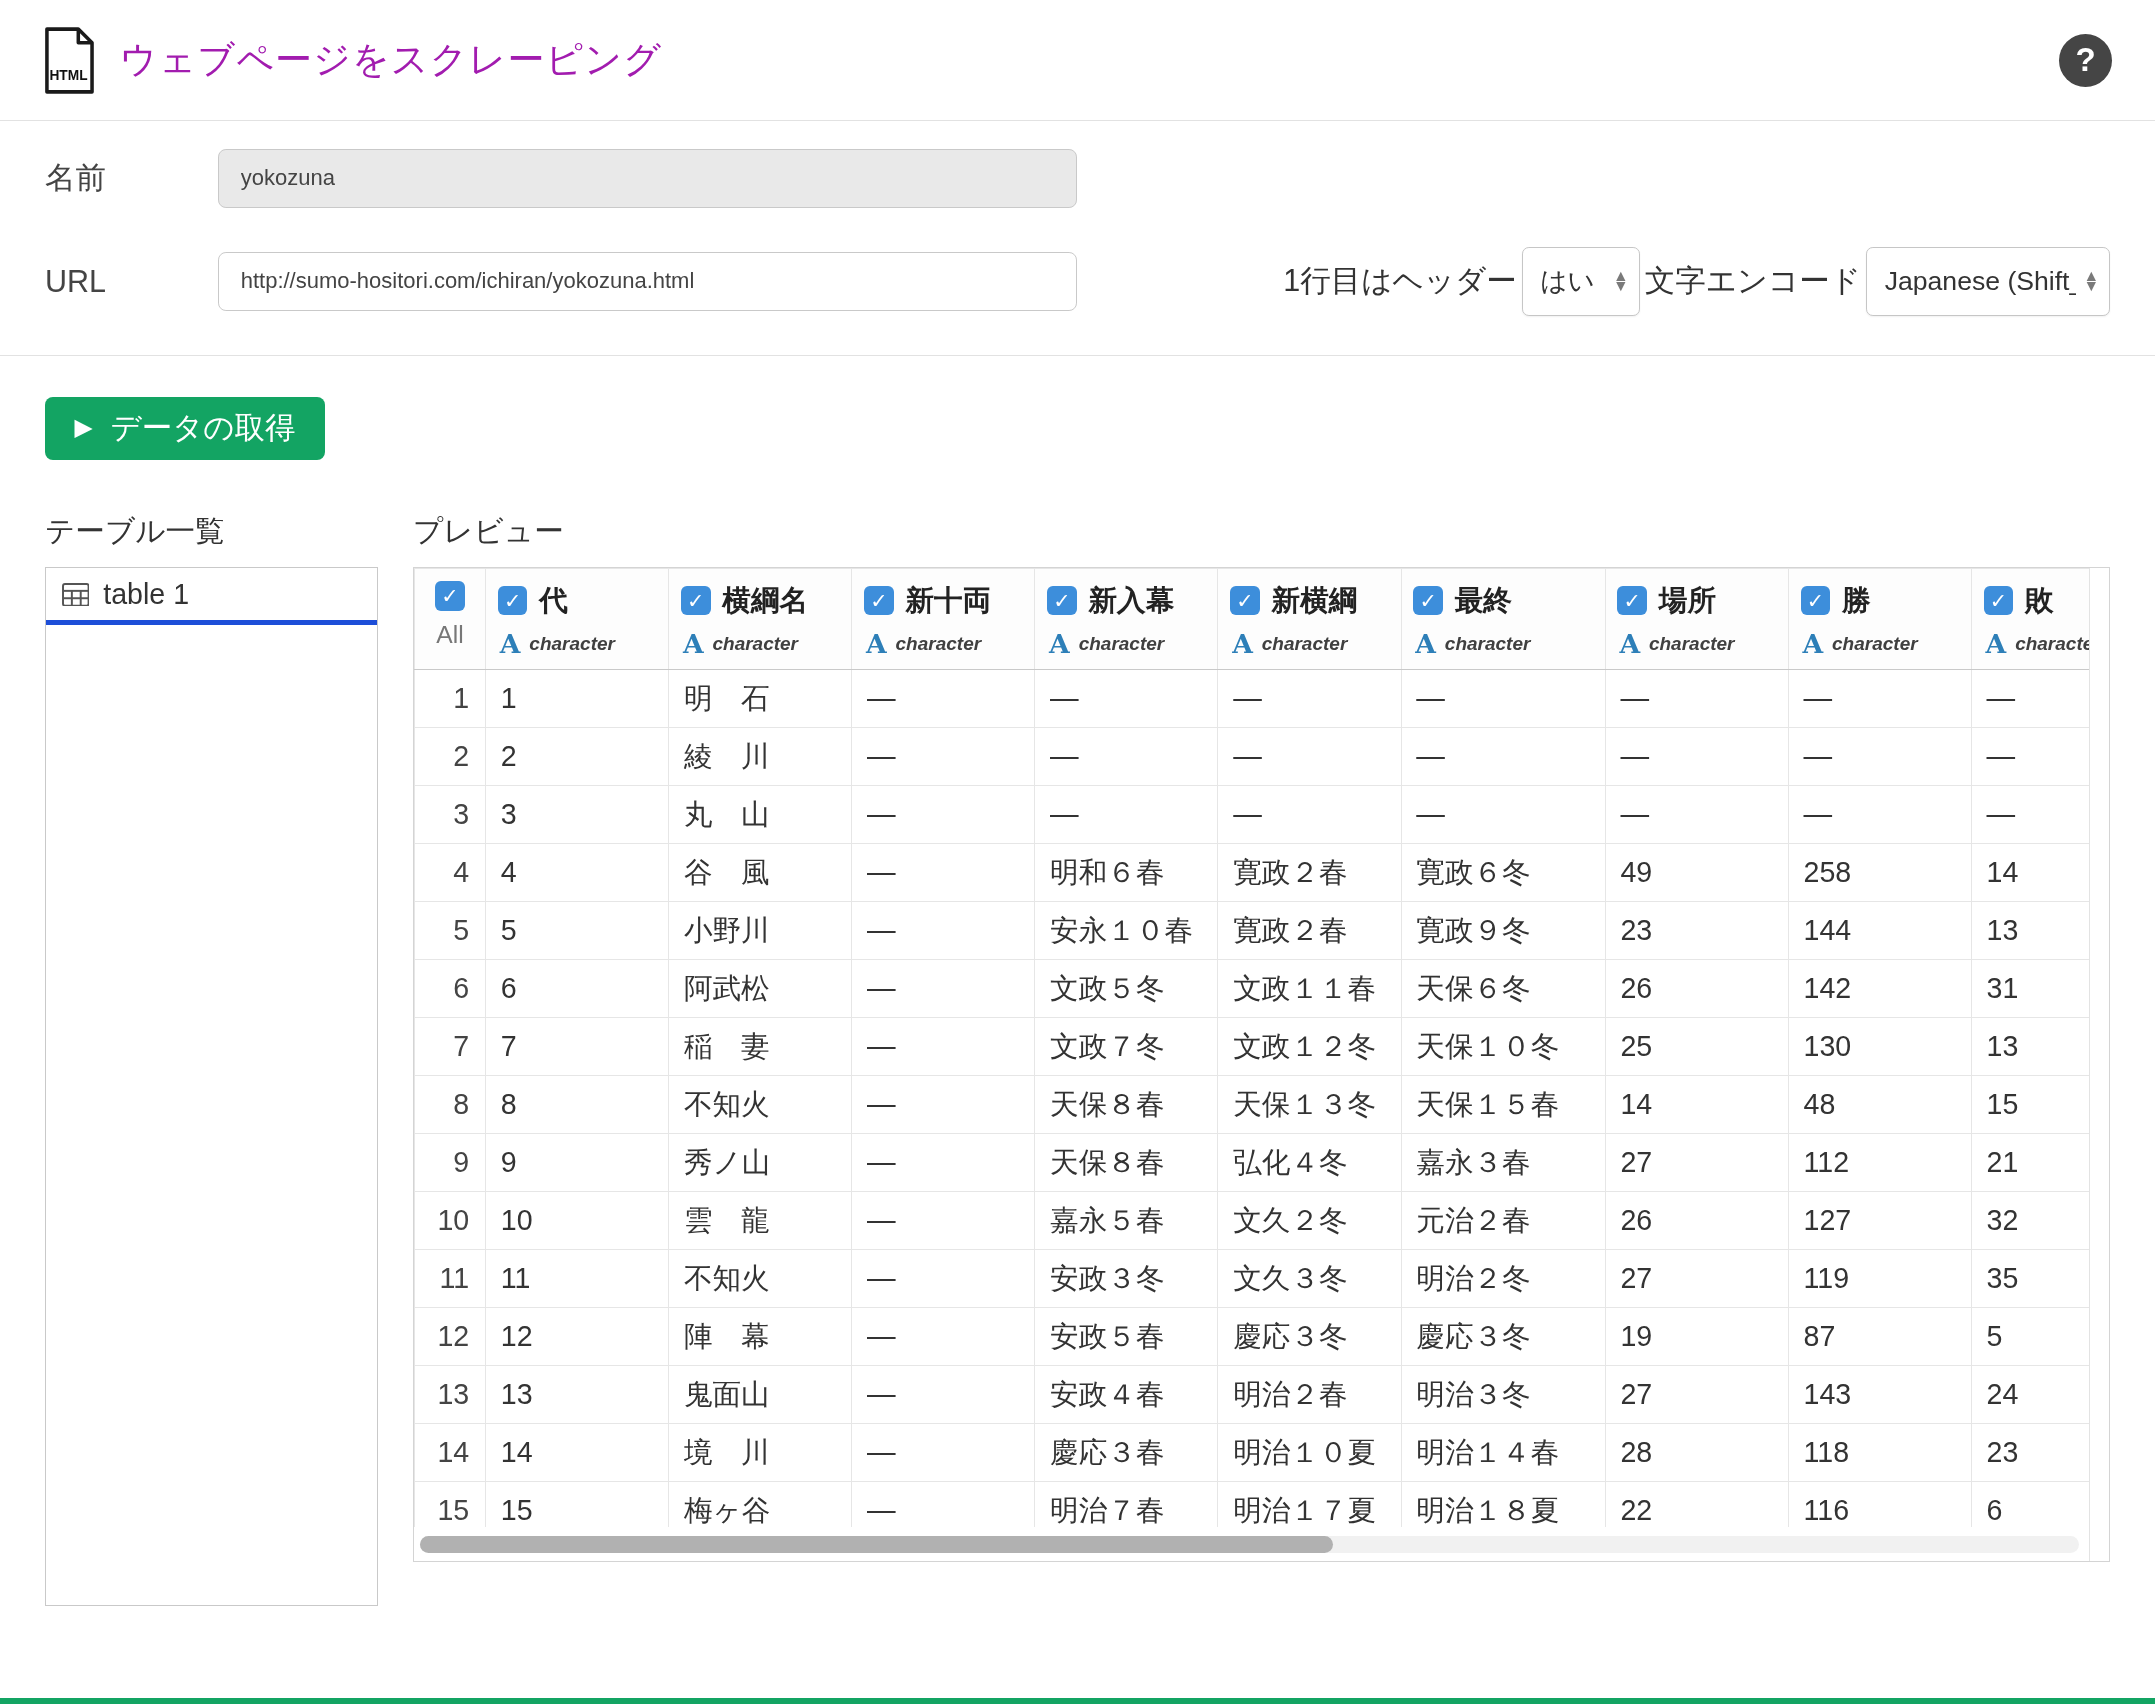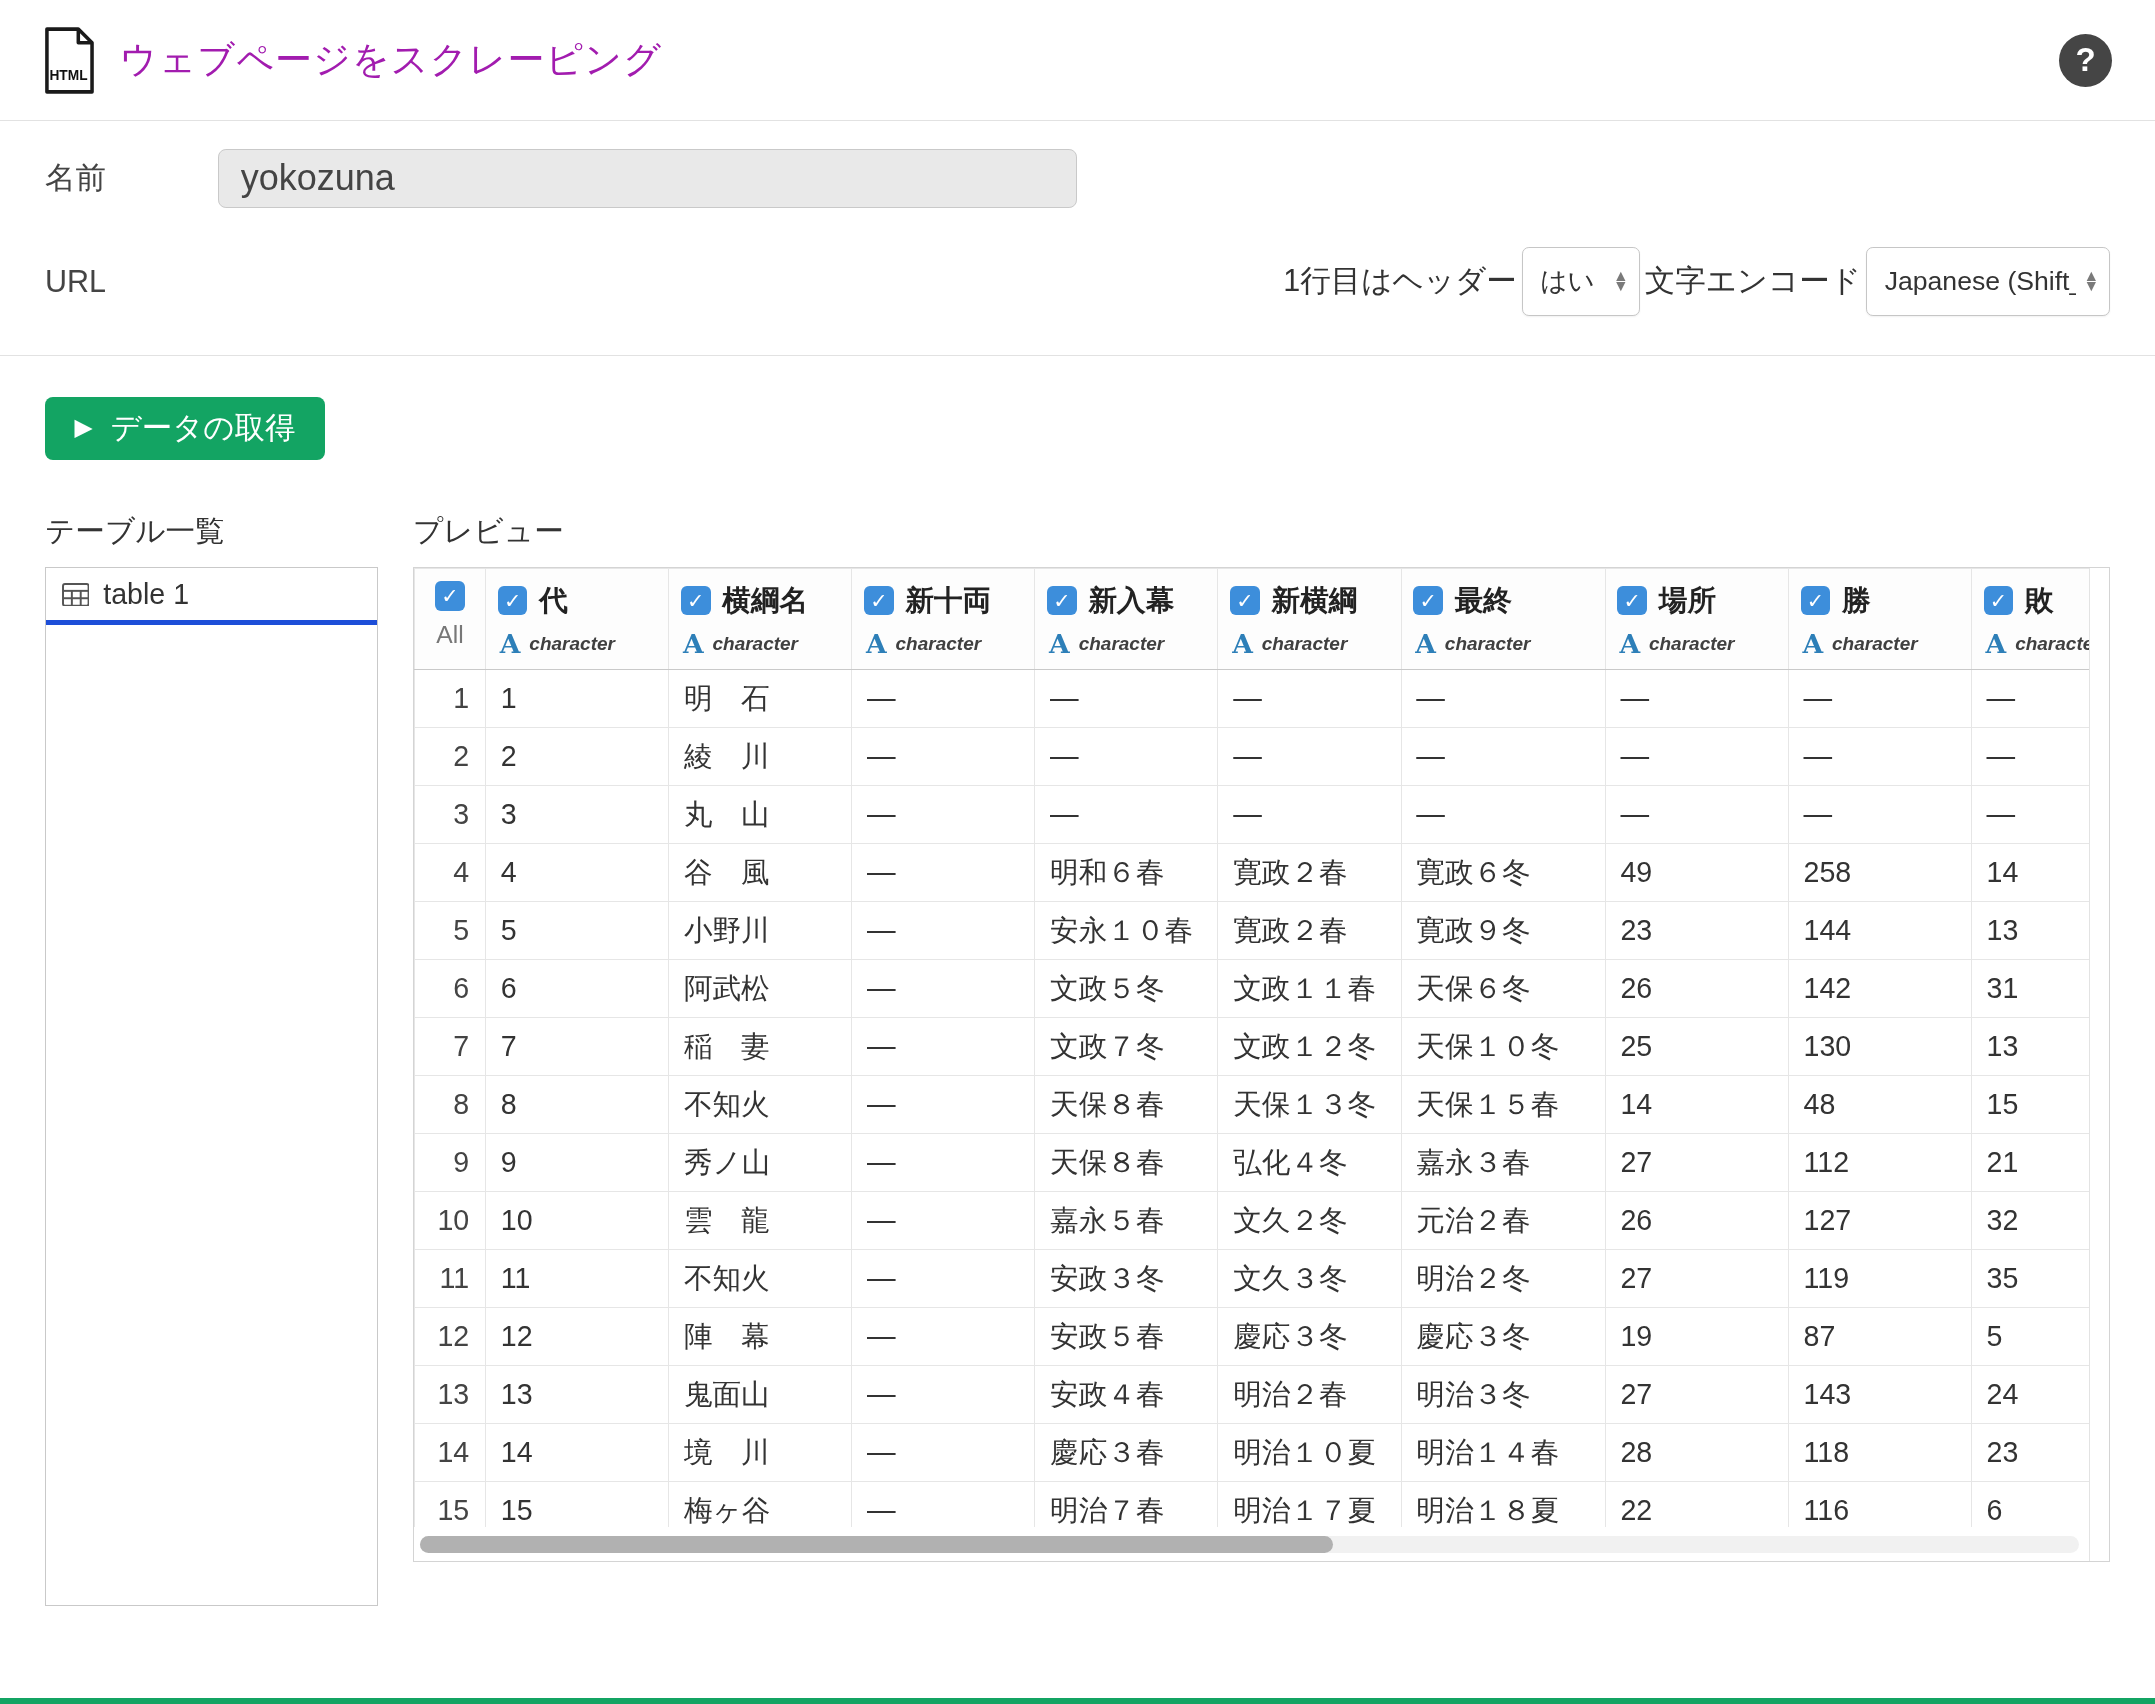--- a/index.html
+++ b/index.html
@@ -20,21 +20,21 @@
     display:flex; align-items:center; justify-content:center; cursor:pointer;
   }
   .divider { border:none; border-top:1px solid #e2e2e2; }
 
   
   .form { padding:27.6px 45px 0; }
   .frow { display:flex; align-items:center; margin-bottom:39px; }
   .frow label { width:173px; font-size:30.5px; color:#444; }
   .txt {
     width:859px; height:59px; border:1px solid #c9c9c9; border-radius:7.9px;
-    padding:0 21.7px; font-size:36px; color:#444; background:#fff;
+    padding:0 21.7px; font-size:22px; color:#444; background:#fff;
     font-family:inherit; outline:none;
   }
   .txt.disabled { background:#e9e9e9; }
   .right-controls { margin-left:auto; display:flex; align-items:center; gap:5px; }
   .ctl-label { font-size:30.5px; color:#333; white-space:nowrap; }
   .select {
     height:69px; border:1px solid #c6c6c6; border-radius:6.9px; background:#fff;
     display:flex; align-items:center; padding:0 9.9px 0 17.7px; font-size:26.6px;
     color:#333; box-shadow:0 1px 2px rgba(0,0,0,.06); cursor:pointer;
   }
@@ -127,20 +127,21 @@
   </header>
   <hr class="divider">
 
   <div class="form">
     <div class="frow">
       <label>名前</label>
       <input class="txt disabled" readonly="" value="yokozuna" style="">
     </div>
     <div class="frow">
       <label>URL</label>
+      <input class="txt" value="http://sumo-hositori.com/ichiran/yokozuna.html" style="">
       <div class="right-controls">
         <span class="ctl-label">1行目はヘッダー</span>
         <div class="select sm">
           <span class="val">はい</span>
           <span class="arrows">
               <span>▲</span>
               <span>▼</span>
             </span>
         </div>
         <span class="ctl-label">文字エンコード</span>

